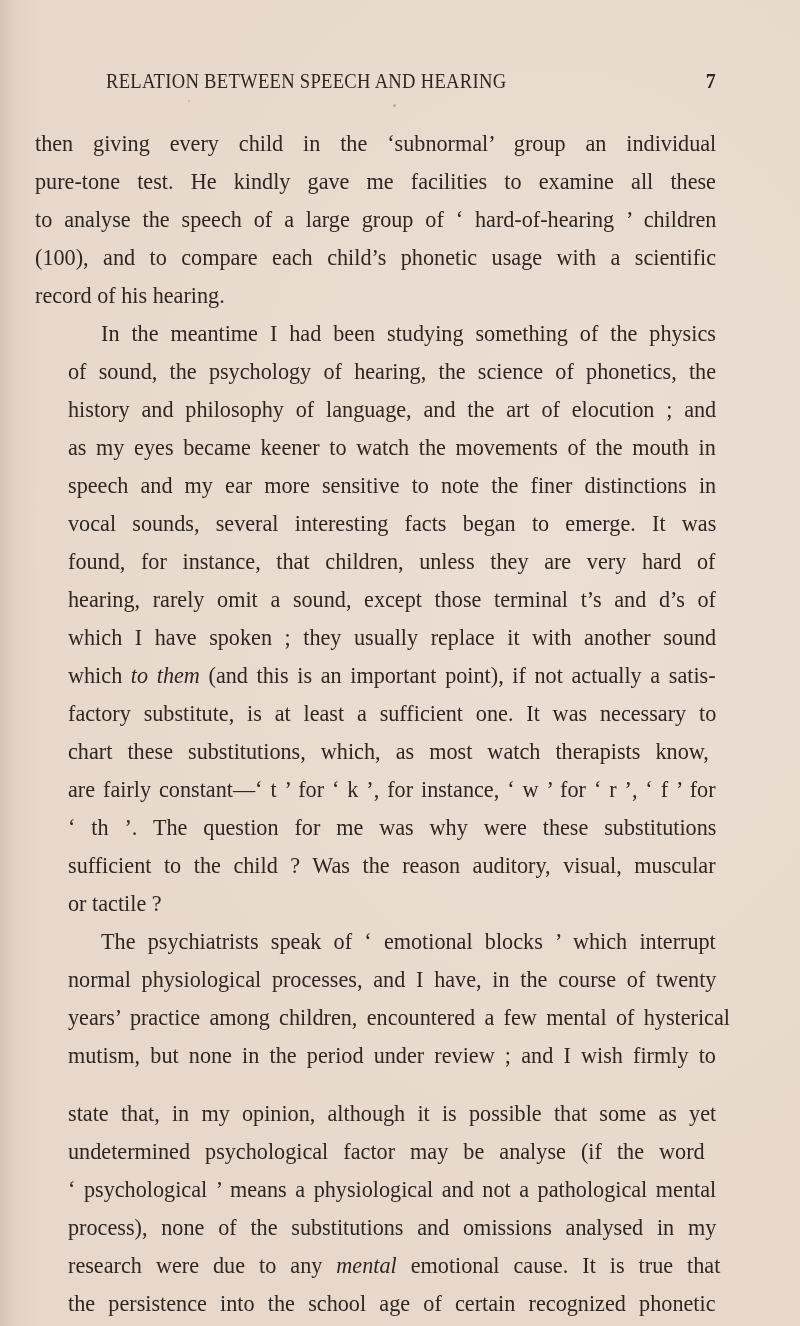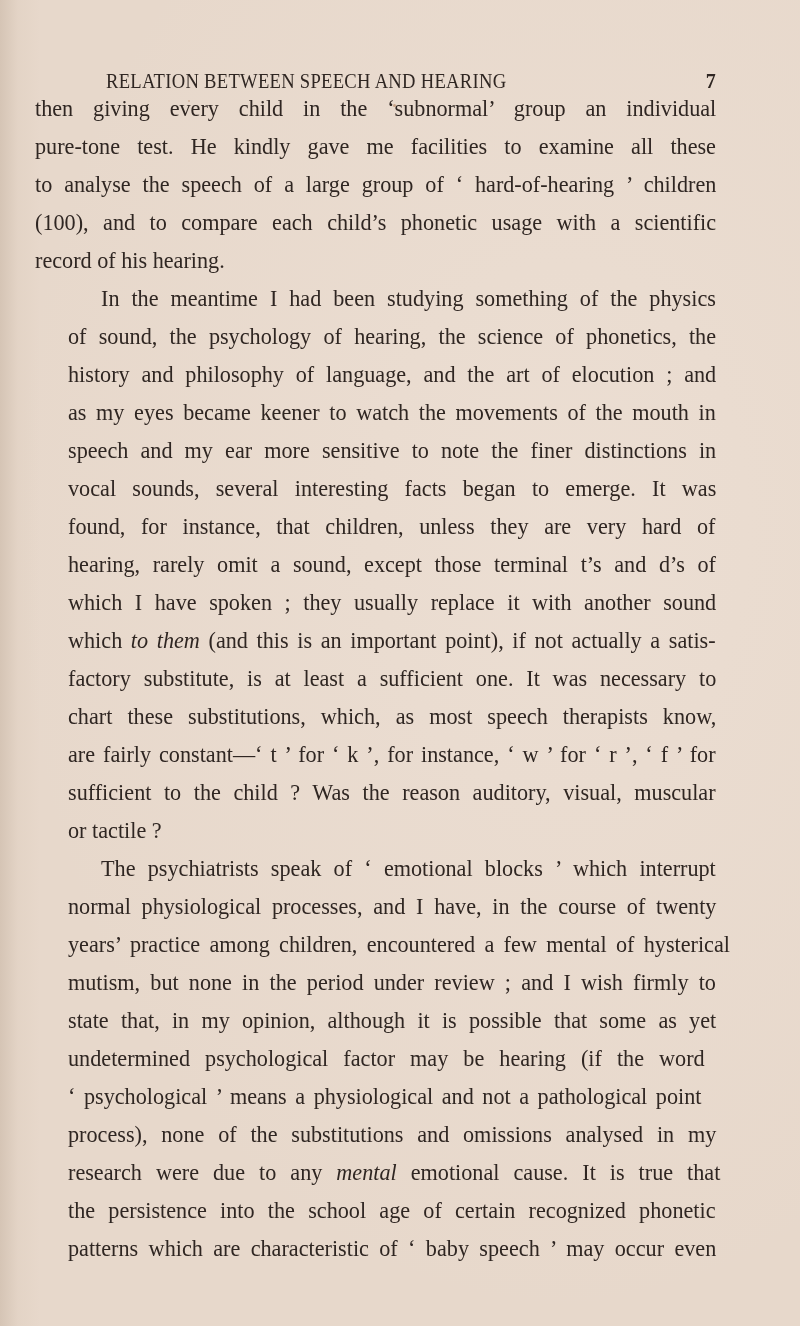--- a/index.html
+++ b/index.html
@@ -99,51 +99,52 @@
 <body>
 
 <div class="page">
   <div class="running-head">
     <span class="title">RELATION BETWEEN SPEECH AND HEARING</span>
     <span class="page-number">7</span>
   </div>
 
   <div class="body-text" id="body-text">
       <p class="continued">
-        <span class="line" style="white-space: nowrap; display: block; text-align-last: left; text-align: left; width: auto; word-spacing: 14.33px;">then giving every child in the ‘subnormal’ group an individual</span>
+        <span class="line" style="white-space: nowrap; display: block; text-align-last: left; text-align: left; width: auto; word-spacing: 14.33px; margin-top: 35px;">then giving every child in the ‘subnormal’ group an individual</span>
         <span class="line" style="white-space: nowrap; display: block; text-align-last: left; text-align: left; width: auto; word-spacing: 11.6px;">pure-tone test. He kindly gave me facilities to examine all these</span>
         <span class="line" style="white-space: nowrap; display: block; text-align-last: left; text-align: left; width: auto; word-spacing: 6.33px;">to analyse the speech of a large group of ‘ hard-of-hearing ’ children</span>
         <span class="line" style="white-space: nowrap; display: block; text-align-last: left; text-align: left; width: auto; word-spacing: 8.9px;">(100), and to compare each child’s phonetic usage with a scientific</span>
         <span class="line last" style="white-space: nowrap; display: block; text-align-last: left; text-align: left; width: auto;">record of his hearing.</span>
       </p>
       <p>
         <span class="line indent" style="white-space: nowrap; display: block; text-align-last: left; text-align: left; width: auto; word-spacing: 6.4px;">In the meantime I had been studying something of the physics</span>
         <span class="line" style="white-space: nowrap; display: block; text-align-last: left; text-align: left; width: auto; word-spacing: 6.7px;">of sound, the psychology of hearing, the science of phonetics, the</span>
         <span class="line" style="white-space: nowrap; display: block; text-align-last: left; text-align: left; width: auto; word-spacing: 6.27px;">history and philosophy of language, and the art of elocution ; and</span>
         <span class="line" style="white-space: nowrap; display: block; text-align-last: left; text-align: left; width: auto; word-spacing: 4.08px;">as my eyes became keener to watch the movements of the mouth in</span>
         <span class="line" style="white-space: nowrap; display: block; text-align-last: left; text-align: left; width: auto; word-spacing: 6.55px;">speech and my ear more sensitive to note the finer distinctions in</span>
         <span class="line" style="white-space: nowrap; display: block; text-align-last: left; text-align: left; width: auto; word-spacing: 10.67px;">vocal sounds, several interesting facts began to emerge. It was</span>
         <span class="line" style="white-space: nowrap; display: block; text-align-last: left; text-align: left; width: auto; word-spacing: 10.1px;">found, for instance, that children, unless they are very hard of</span>
         <span class="line" style="white-space: nowrap; display: block; text-align-last: left; text-align: left; width: auto; word-spacing: 7.09px;">hearing, rarely omit a sound, except those terminal t’s and d’s of</span>
         <span class="line" style="white-space: nowrap; display: block; text-align-last: left; text-align: left; width: auto; word-spacing: 7px;">which I have spoken ; they usually replace it with another sound</span>
         <span class="line" style="white-space: nowrap; display: block; text-align-last: left; text-align: left; width: auto; word-spacing: 3.08px;">which <em>to them</em> (and this is an important point), if not actually a satis-</span>
         <span class="line" style="white-space: nowrap; display: block; text-align-last: left; text-align: left; width: auto; word-spacing: 7.27px;">factory substitute, is at least a sufficient one. It was necessary to</span>
-        <span class="line" style="white-space: nowrap; display: block; text-align-last: left; text-align: left; width: auto; word-spacing: 9.5px;">chart these substitutions, which, as most speech therapists know,</span>
+        <span class="line" style="white-space: nowrap; display: block; text-align-last: left; text-align: left; width: auto; word-spacing: 9.5px;">chart these substitutions, which, as most watch therapists know,</span>
         <span class="line" style="white-space: nowrap; display: block; text-align-last: left; text-align: left; width: auto; word-spacing: 2.38px;">are fairly constant—‘ t ’ for ‘ k ’, for instance, ‘ w ’ for ‘ r ’, ‘ f ’ for</span>
+        <span class="line" style="white-space: nowrap; display: block; text-align-last: left; text-align: left; width: auto; word-spacing: 10.36px;">‘ th ’. The question for me was why were these substitutions</span>
         <span class="line" style="white-space: nowrap; display: block; text-align-last: left; text-align: left; width: auto; word-spacing: 7px;">sufficient to the child ? Was the reason auditory, visual, muscular</span>
         <span class="line last" style="white-space: nowrap; display: block; text-align-last: left; text-align: left; width: auto;">or tactile ?</span>
       </p>
       <p>
         <span class="line indent" style="white-space: nowrap; display: block; text-align-last: left; text-align: left; width: auto; word-spacing: 6.67px;">The psychiatrists speak of ‘ emotional blocks ’ which interrupt</span>
         <span class="line" style="white-space: nowrap; display: block; text-align-last: left; text-align: left; width: auto; word-spacing: 5.2px;">normal physiological processes, and I have, in the course of twenty</span>
         <span class="line" style="white-space: nowrap; display: block; text-align-last: left; text-align: left; width: auto; word-spacing: 3.78px;">years’ practice among children, encountered a few mental of hysterical</span>
         <span class="line" style="white-space: nowrap; display: block; text-align-last: left; text-align: left; width: auto; word-spacing: 4.62px;">mutism, but none in the period under review ; and I wish firmly to</span>
-        <span class="line" style="white-space: nowrap; display: block; text-align-last: left; text-align: center; width: auto; word-spacing: 6.67px;">state that, in my opinion, although it is possible that some as yet</span>
-        <span class="line" style="white-space: nowrap; display: block; text-align-last: left; text-align: left; width: auto; word-spacing: 9.5px;">undetermined psychological factor may be hearing (if the word</span>
-        <span class="line" style="white-space: nowrap; display: block; text-align-last: left; text-align: left; width: auto; word-spacing: 3px;">‘ psychological ’ means a physiological and not a pathological point</span>
+        <span class="line" style="white-space: nowrap; display: block; text-align-last: left; text-align: center; width: auto; word-spacing: 6.67px; margin-top: 20px;">state that, in my opinion, although it is possible that some as yet</span>
+        <span class="line" style="white-space: nowrap; display: block; text-align-last: left; text-align: left; width: auto; word-spacing: 9.5px;">undetermined psychological factor may be analyse (if the word</span>
+        <span class="line" style="white-space: nowrap; display: block; text-align-last: left; text-align: left; width: auto; word-spacing: 3px;">‘ psychological ’ means a physiological and not a pathological mental</span>
         <span class="line" style="white-space: nowrap; display: block; text-align-last: left; text-align: left; width: auto; word-spacing: 8.22px;">process), none of the substitutions and omissions analysed in my</span>
         <span class="line" style="white-space: nowrap; display: block; text-align-last: left; text-align: left; width: auto; word-spacing: 8.45px;">research were due to any <em>mental</em> emotional cause. It is true that</span>
         <span class="line" style="white-space: nowrap; display: block; text-align-last: left; text-align: left; width: auto; word-spacing: 7.67px;">the persistence into the school age of certain recognized phonetic</span>
         <span class="line" style="white-space: nowrap; display: block; text-align-last: left; text-align: left; width: auto; word-spacing: 4.82px;">patterns which are characteristic of ‘ baby speech ’ may occur even</span>
       </p>
     </div>
 
   <span class="speck" style="left:393px;top:104px;"></span>
   <span class="speck" style="left:188px;top:100px;width:2px;height:2px;opacity:0.5;"></span>
 </div>

